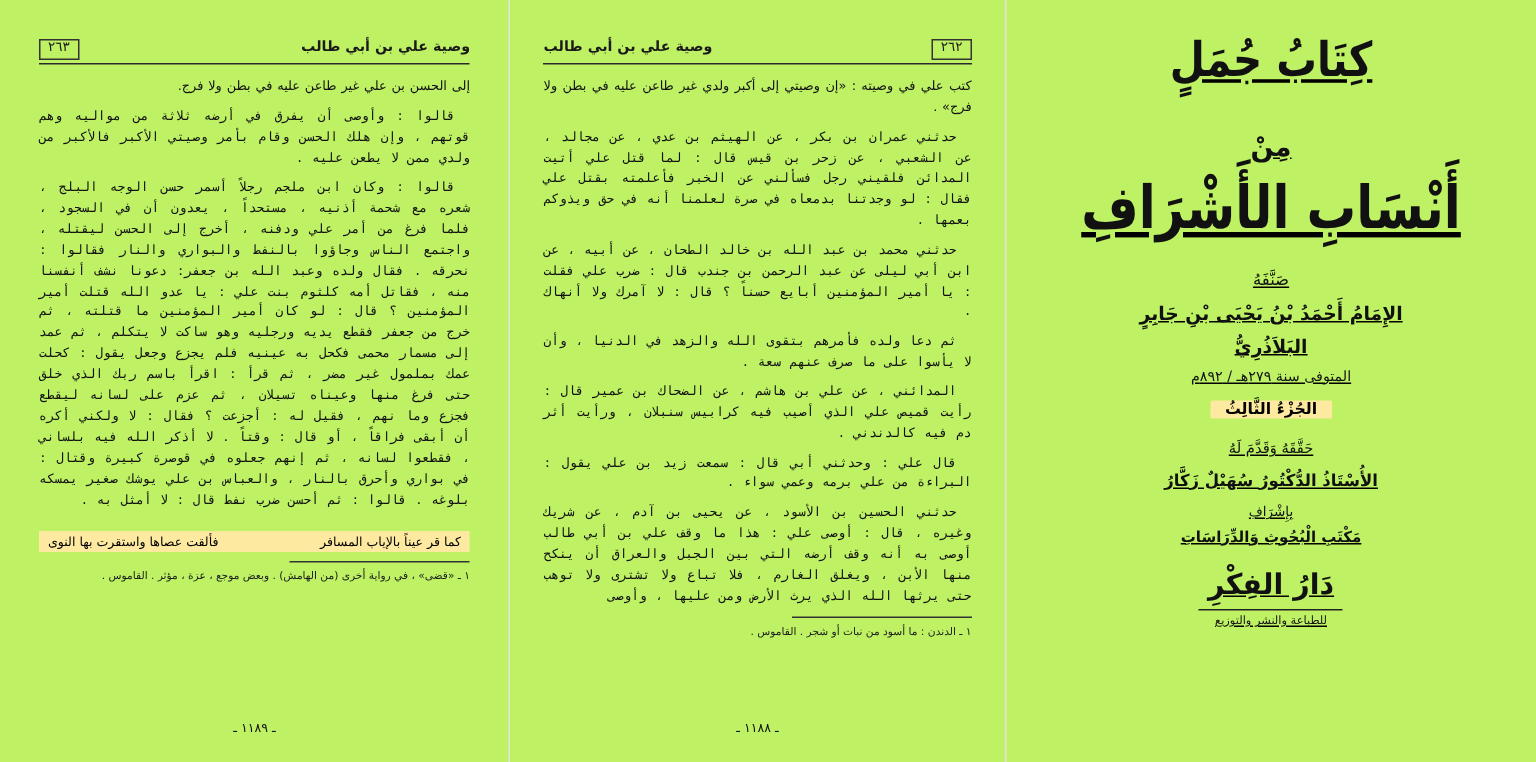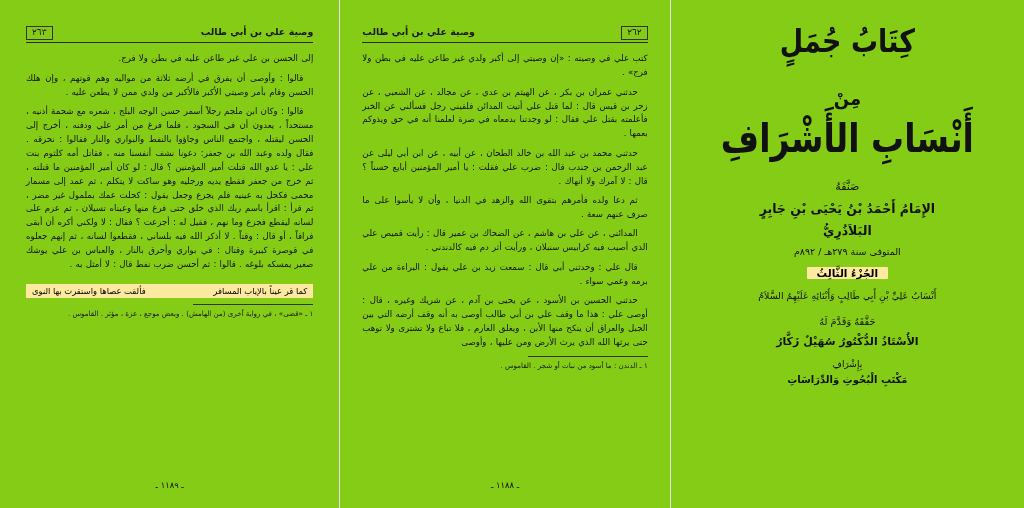--- a/index.html
+++ b/index.html
@@ -10,21 +10,21 @@
   body {
     width: 1024px;
     height: 508px;
     font-family: "DejaVu Sans", sans-serif;
     overflow: hidden;
   }
   .page {
     position: relative;
     width: 1024px;
     height: 508px;
-    background: #84cc16;
+    background: #bef264;
     display: flex;
     flex-direction: row;
   }
 
   
   .col {
     position: relative;
     height: 508px;
     box-sizing: border-box;
     direction: rtl;
@@ -38,20 +38,21 @@
   
   .col-mid {
     width: 330px;
     padding: 26px 22px 20px 22px;
   }
   
   .col-title {
     width: 354px;
     padding: 18px 20px 20px 20px;
     text-align: center;
+    text-decoration: underline;
   }
 
   .hdr {
     display: flex;
     flex-direction: row-reverse;
     justify-content: space-between;
     align-items: baseline;
     font-size: 9.5px;
     color: #1a1a1a;
     margin-bottom: 2px;
@@ -74,21 +75,21 @@
 
   .body-text p {
     margin: 0 0 5.5px 0;
     font-size: 8.6px;
     line-height: 1.62;
     text-align: justify;
     text-justify: inter-word;
     color: #111;
     word-spacing: 0.5px;
   }
-  .body-text p.indent { text-indent: 10px; }
+  .body-text p.indent { text-indent: 10px; font-family: Liberation Mono, monospace; }
 
   .highlight {
     background: #fdeaa0;
     padding: 1px 2px;
     display: block;
   }
   .hl-block p { margin-bottom: 3px; }
 
   .poetry {
     display: flex;
@@ -284,20 +285,24 @@
 
   <div class="col col-title">
     <div class="t-line t-kitab">كِتَابُ جُمَلٍ</div>
     <div class="t-line t-min">مِنْ</div>
     <div class="t-line t-main">أَنْسَابِ الأَشْرَافِ</div>
     <div class="t-line t-sannafahu">صَنَّفَهُ</div>
     <div class="t-line t-author">الإِمَامُ أَحْمَدُ بْنُ يَحْيَى بْنِ جَابِرٍ</div>
     <div class="t-line t-nisbah">البَلاَذُرِيُّ</div>
     <div class="t-line t-death">المتوفى سنة ٢٧٩هـ / ٨٩٢م</div>
     <div class="t-juz">الجُزْءُ الثَّالِثُ</div>
-    <div class="t-line t-sub">أَنْسَابُ عَلِيِّ بْنِ أَبِي طَالِبٍ وَأَبْنَائِهِ عَلَيْهِمُ السَّلاَمُ</div>
     <div class="t-line t-verify">حَقَّقَهُ وَقَدَّمَ لَهُ</div>
     <div class="t-line t-editor">الأُسْتَاذُ الدُّكْتُورُ سُهَيْلٌ زَكَّارُ</div>
     <div class="t-line t-supervision">بِإِشْرَافِ</div>
     <div class="t-line t-office">مَكْتَبِ الْبُحُوثِ وَالدِّرَاسَاتِ</div>
+    <div class="t-pub-wrap">
+      <div class="t-line t-pub">دَارُ الفِكْرِ</div>
+      <div class="t-pub-underline"></div>
+      <div class="t-line t-pub-line">للطباعة والنشر والتوزيع</div>
+    </div>
   </div>
 
 </div>
 
 </body></html>

